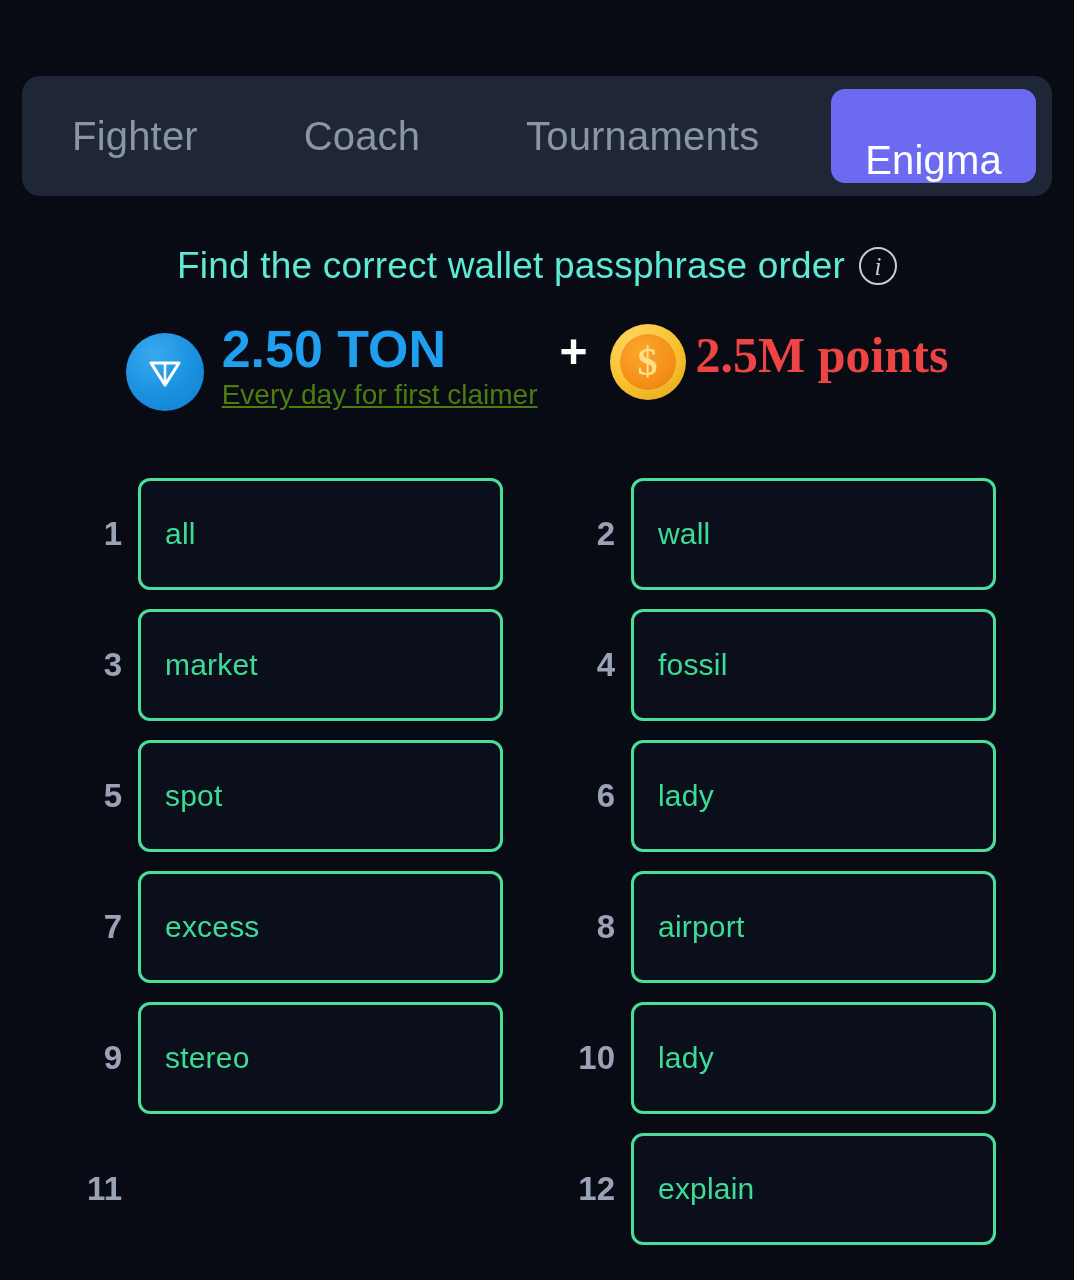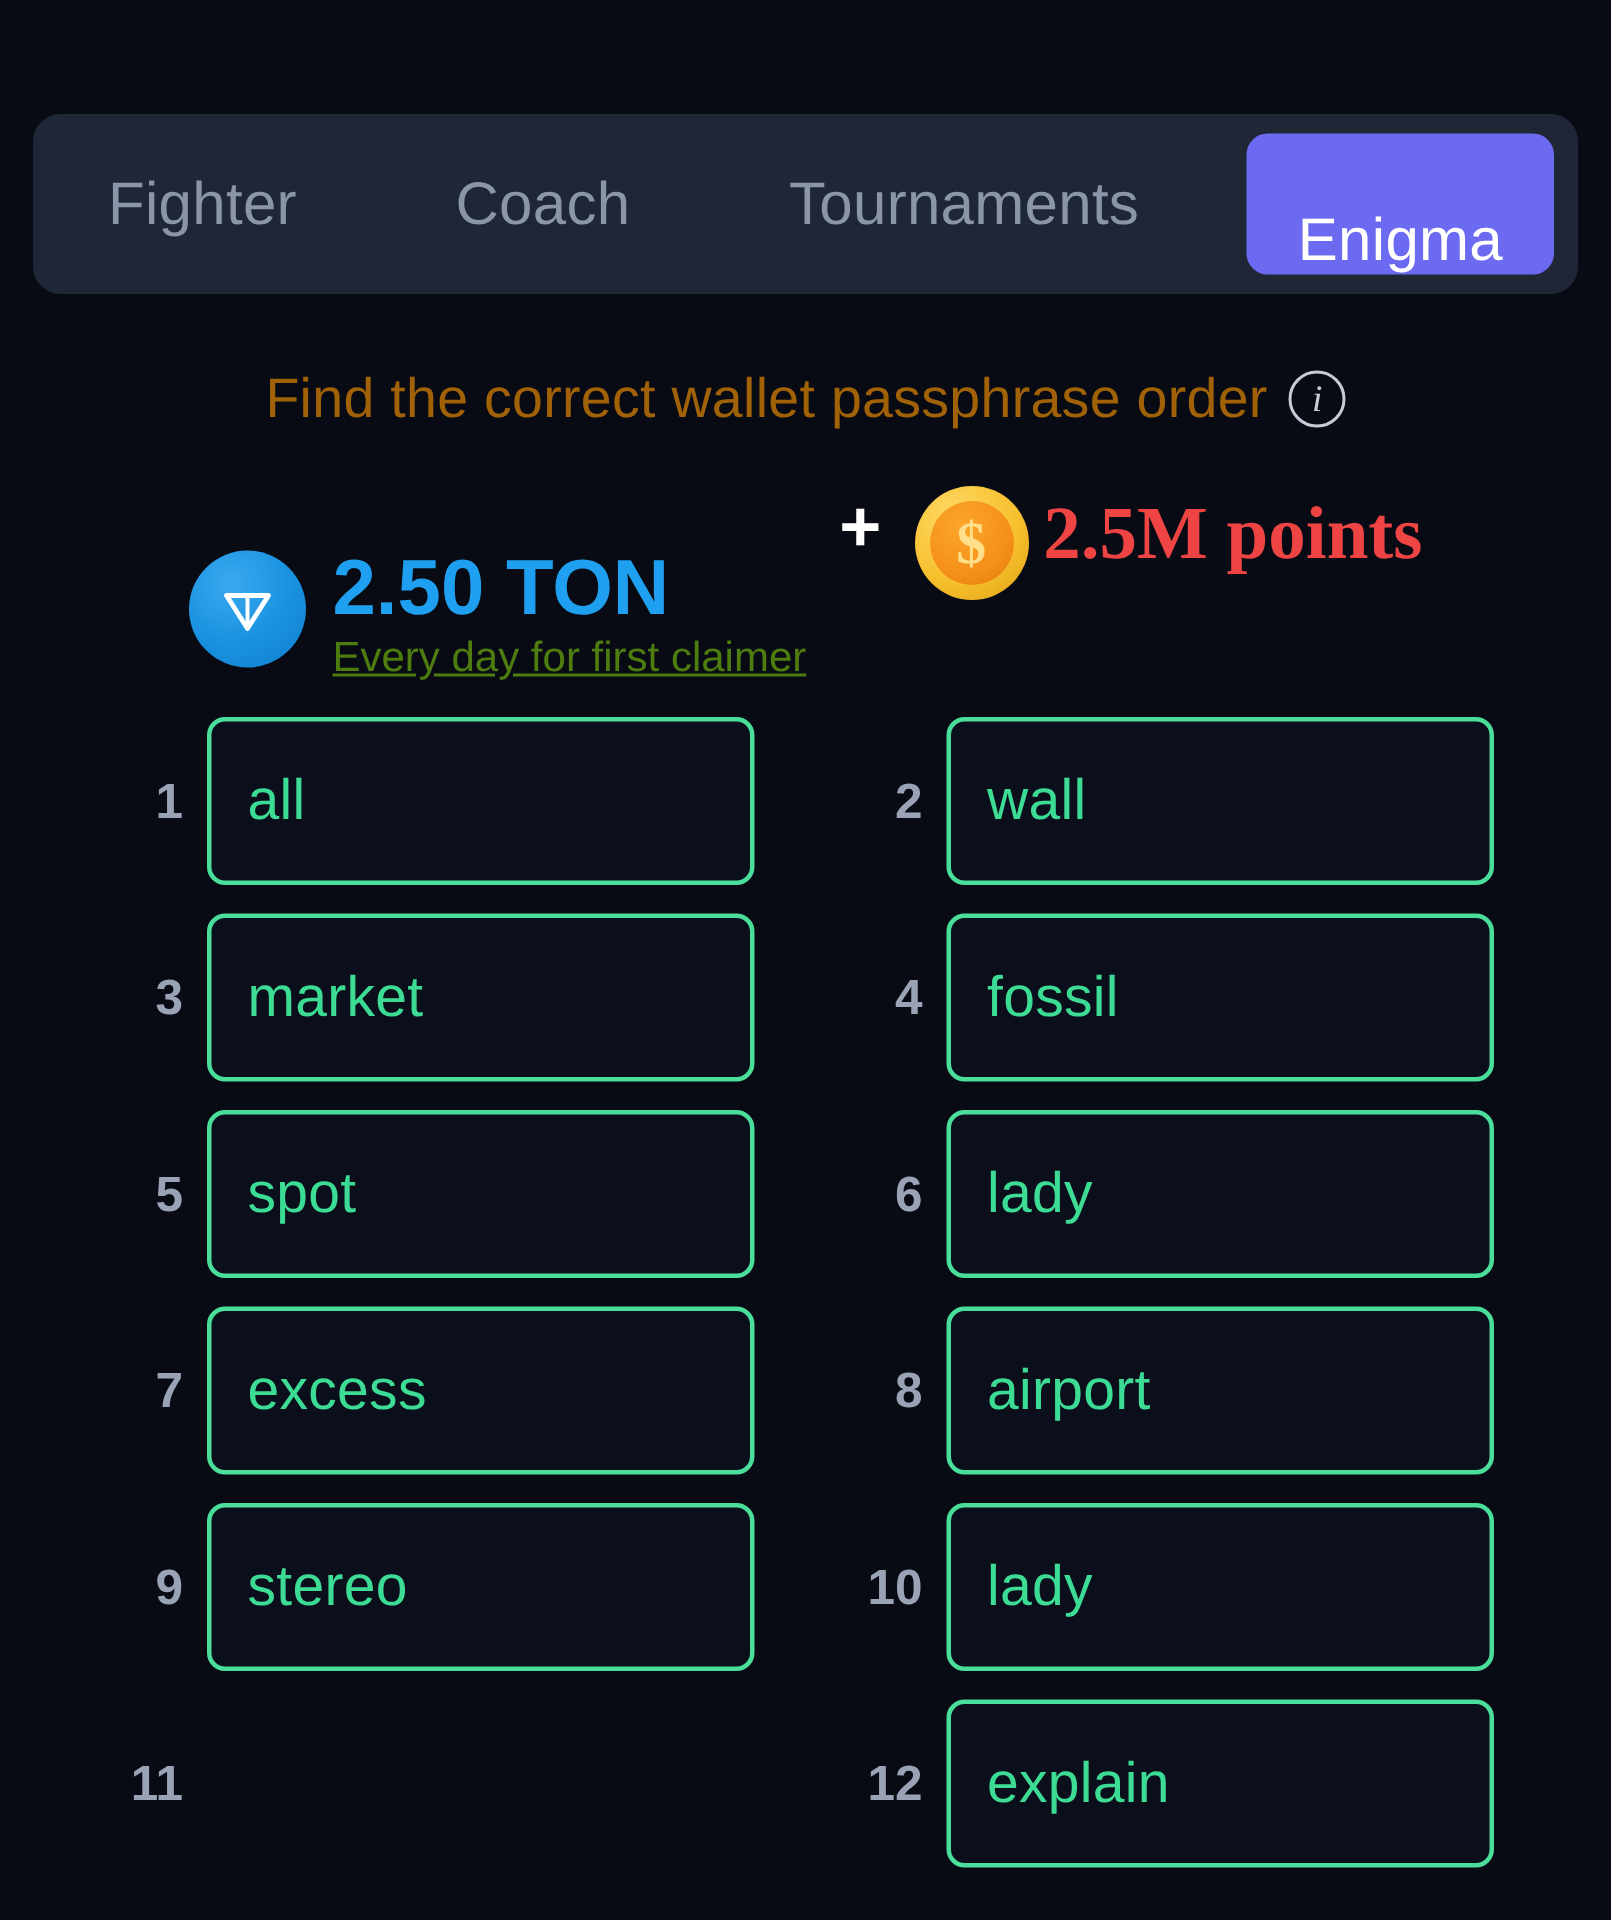--- a/index.html
+++ b/index.html
@@ -59,21 +59,21 @@
     left: 0;
     top: 245px;
     width: 1074px;
     display: flex;
     align-items: center;
     justify-content: center;
     gap: 14px;
   }
   .title-text {
     font-size: 37px;
-    color: #a16207;
+    color: #5eead4;
     letter-spacing: 0.2px;
     white-space: nowrap;
   }
   .info-icon {
     width: 38px;
     height: 38px;
     border: 2.5px solid #c6ccd8;
     border-radius: 50%;
     display: flex;
     align-items: center;
@@ -95,23 +95,22 @@
     width: 1074px;
     display: flex;
     align-items: flex-start;
     justify-content: center;
     gap: 0;
   }
 
   .ton-group {
     position: relative;
     display: flex;
-    align-items: flex-start;
+    align-items: flex-end;
     padding-top: 4px;
-    margin-top: 43px;
   }
   .ton-logo {
     width: 78px;
     height: 78px;
     border-radius: 50%;
     background: radial-gradient(circle at 36% 28%, #3aa9ef 0%, #1a92e0 52%, #0f7fd0 100%);
     display: flex;
     align-items: center;
     justify-content: center;
     flex: 0 0 auto;
@@ -214,21 +213,21 @@
     height: 112px;
     border: 3px solid #4ade9a;
     border-radius: 12px;
     background: #0b0f1c;
     display: flex;
     align-items: center;
     padding: 0 24px;
     cursor: pointer;
   }
   .word-text {
-    font-size: 38px;
+    font-size: 30px;
     color: #3ddc95;
     letter-spacing: 0.2px;
   }
 </style>
 </head>
 <body>
 
 <div class="screen">
 
   <div class="tabbar">

